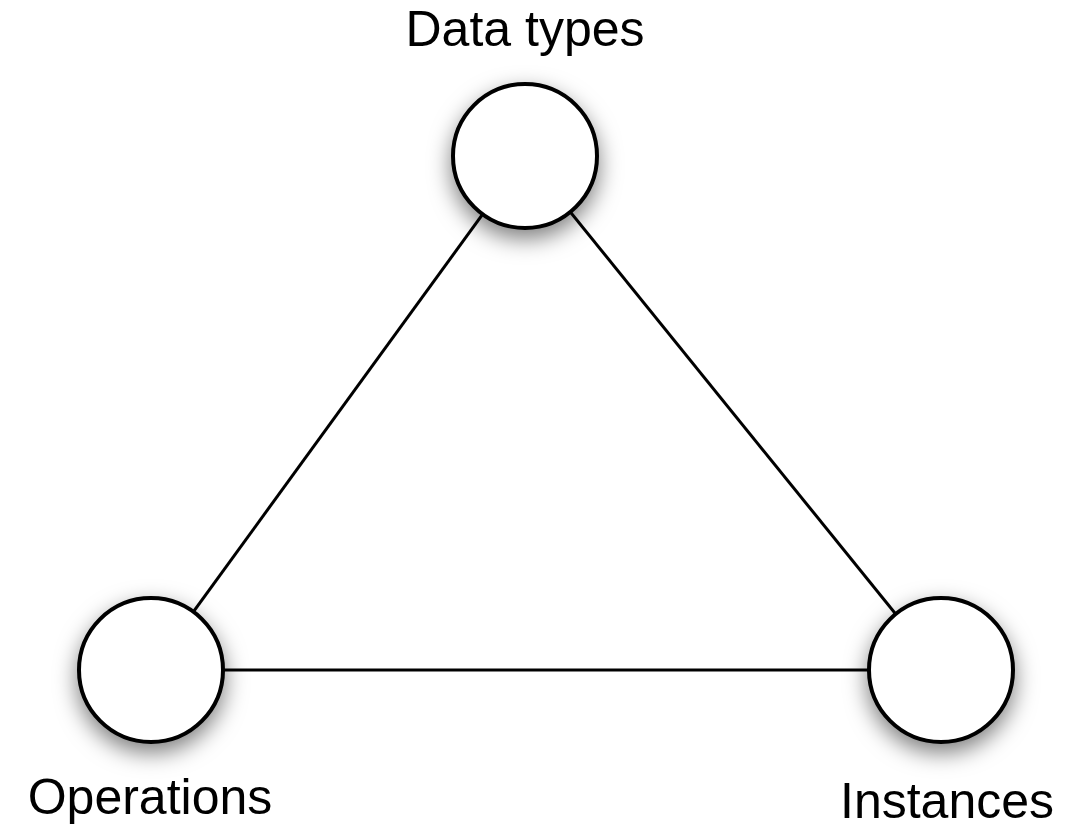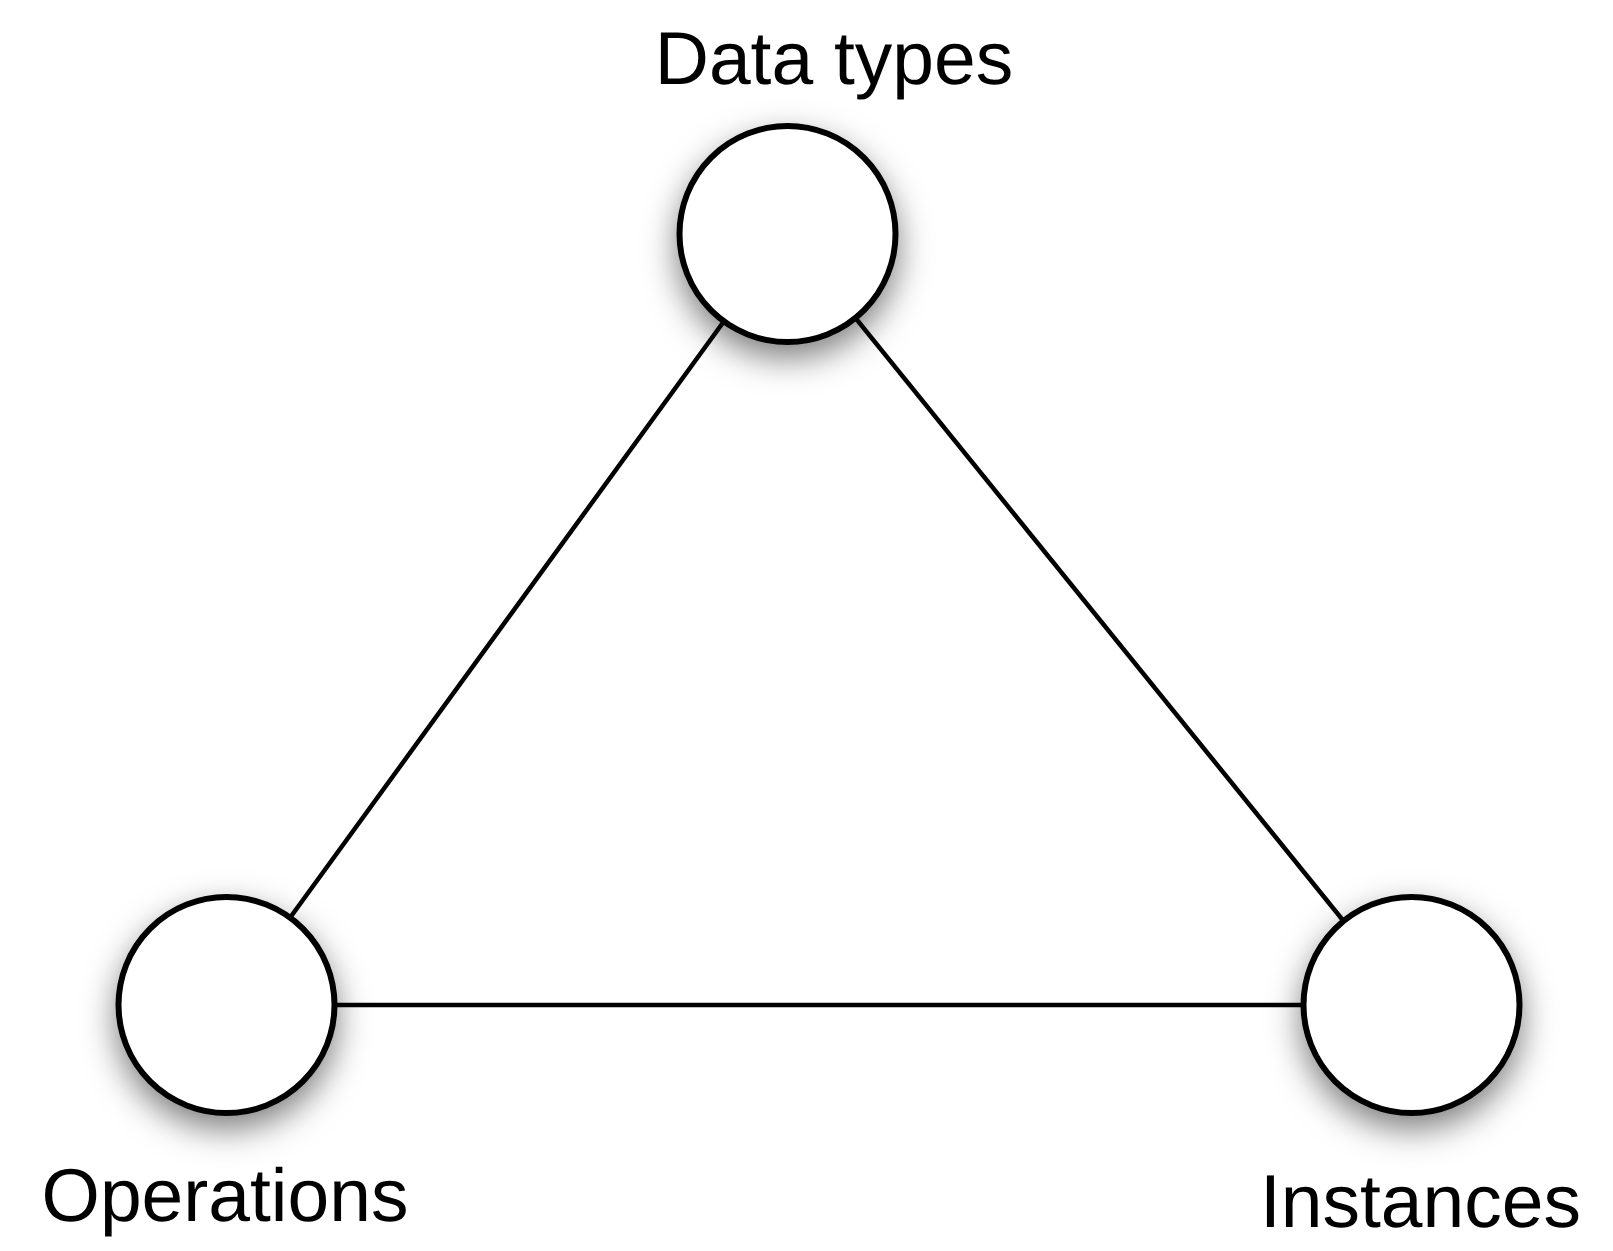--- a/index.html
+++ b/index.html
@@ -35,21 +35,21 @@
   }
   .node-label {
     position: absolute;
     color: #000000;
     font-size: 50px;
     line-height: 1;
     white-space: nowrap;
     transform: translateX(-50%);
     letter-spacing: 0px;
   }
-  .label-data-types { left: 525px; top: 14px; margin-left: 31px; }
+  .label-data-types { left: 525px; top: 4px; }
   .label-operations { left: 150px; top: 772px; text-align: center; }
   .label-instances  { left: 947px; top: 776px; }
 </style>
 </head>
 <body>
 
 <div class="canvas">
 
   <svg class="diagram-svg" viewBox="0 0 1075 834" xmlns="http://www.w3.org/2000/svg">
     <defs>

